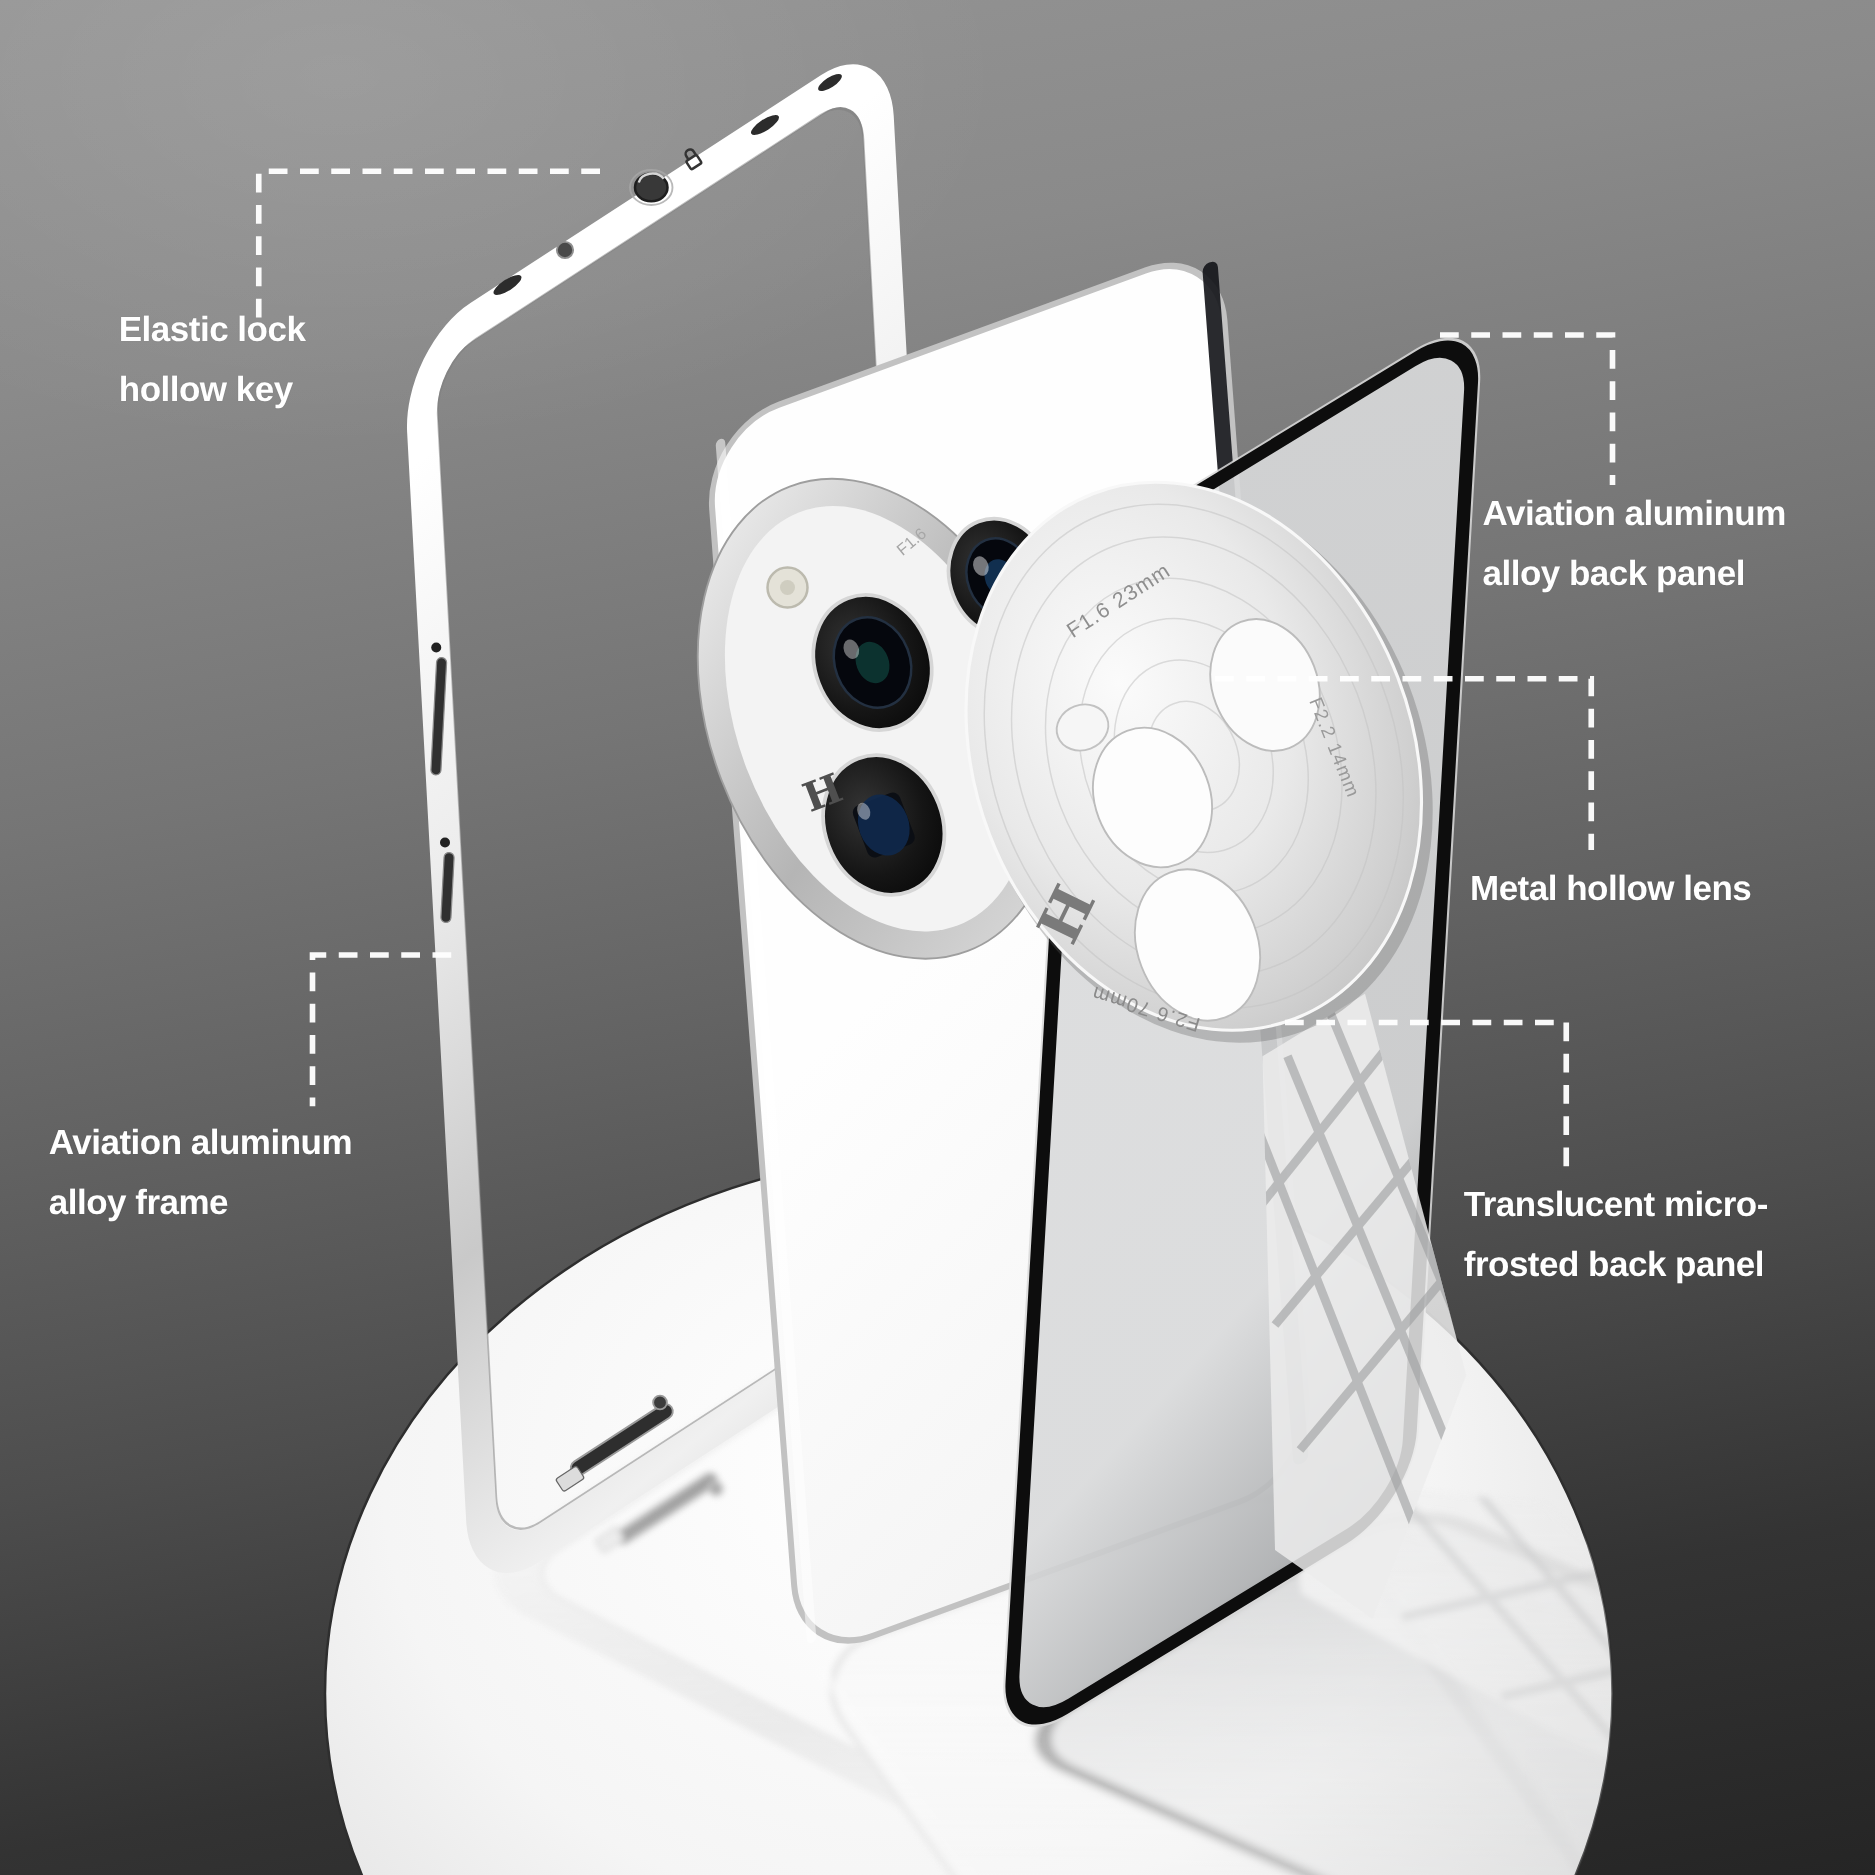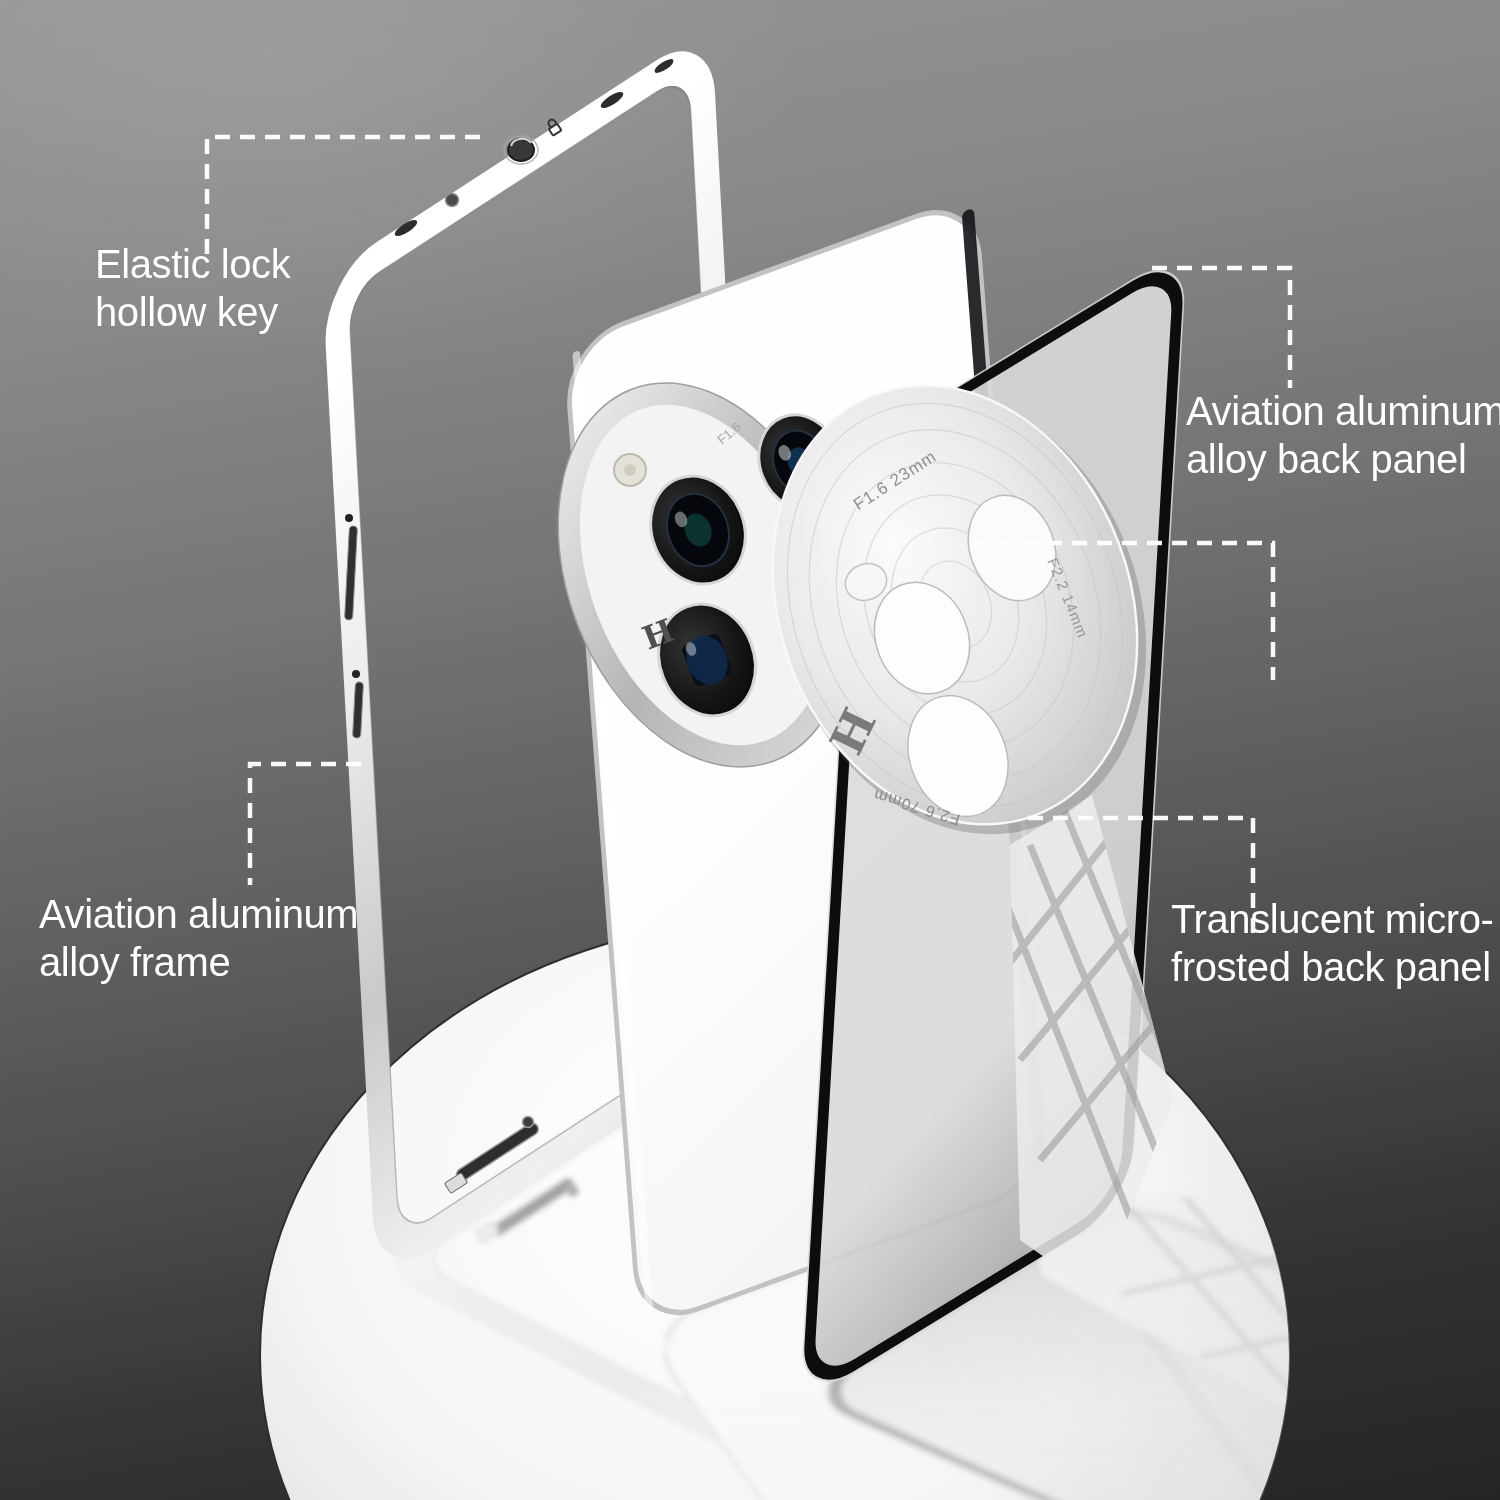--- a/index.html
+++ b/index.html
@@ -5,22 +5,22 @@
   html,body{margin:0;padding:0;background:#111;}
   .stage{
     position:relative;width:1500px;height:1500px;overflow:hidden;
     background:
       radial-gradient(ellipse 900px 500px at 18% 4%, rgba(255,255,255,0.10), rgba(255,255,255,0) 60%),
       linear-gradient(170deg,#959595 0%, #8a8a8a 18%, #757575 38%, #636363 52%, #4d4d4d 68%, #333333 84%, #252525 100%);
     font-family:"Liberation Sans", sans-serif;
   }
   .stage svg{position:absolute;left:0;top:0;}
   .label{
-    position:absolute;color:#ffffff;font-size:40px;line-height:48px;
-    letter-spacing:-0.4px;font-weight:400;white-space:nowrap;
+    position:absolute;color:#ffffff;font-size:28px;line-height:48px;
+    letter-spacing:-0.4px;font-weight:700;white-space:nowrap;
     text-shadow:0 0 1px rgba(0,0,0,0.15);
   }
 </style>
 </head>
 <body>
 
 <div class="stage">
 
 <svg width="1500" height="1500" viewBox="0 0 1500 1500">
   <defs>
@@ -202,22 +202,25 @@
 </svg>
 
 <div class="label" style="left:95px;top:240px;">
   <div>Elastic lock</div>
   <div>hollow key</div>
 </div>
 <div class="label" style="left:1186px;top:387px;">
   <div>Aviation aluminum</div>
   <div>alloy back panel</div>
 </div>
+<div class="label" style="left:1176px;top:687px;">
+  <div>Metal hollow lens</div>
+</div>
 <div class="label" style="left:39px;top:890px;">
   <div>Aviation aluminum</div>
   <div>alloy frame</div>
 </div>
-<div class="label" style="left:1171px;top:895px;">
+<div class="label" style="left:1171px;top:940px;">
   <div>Translucent micro-</div>
   <div>frosted back panel</div>
 </div>
 
 </div>
 
 </body></html>

